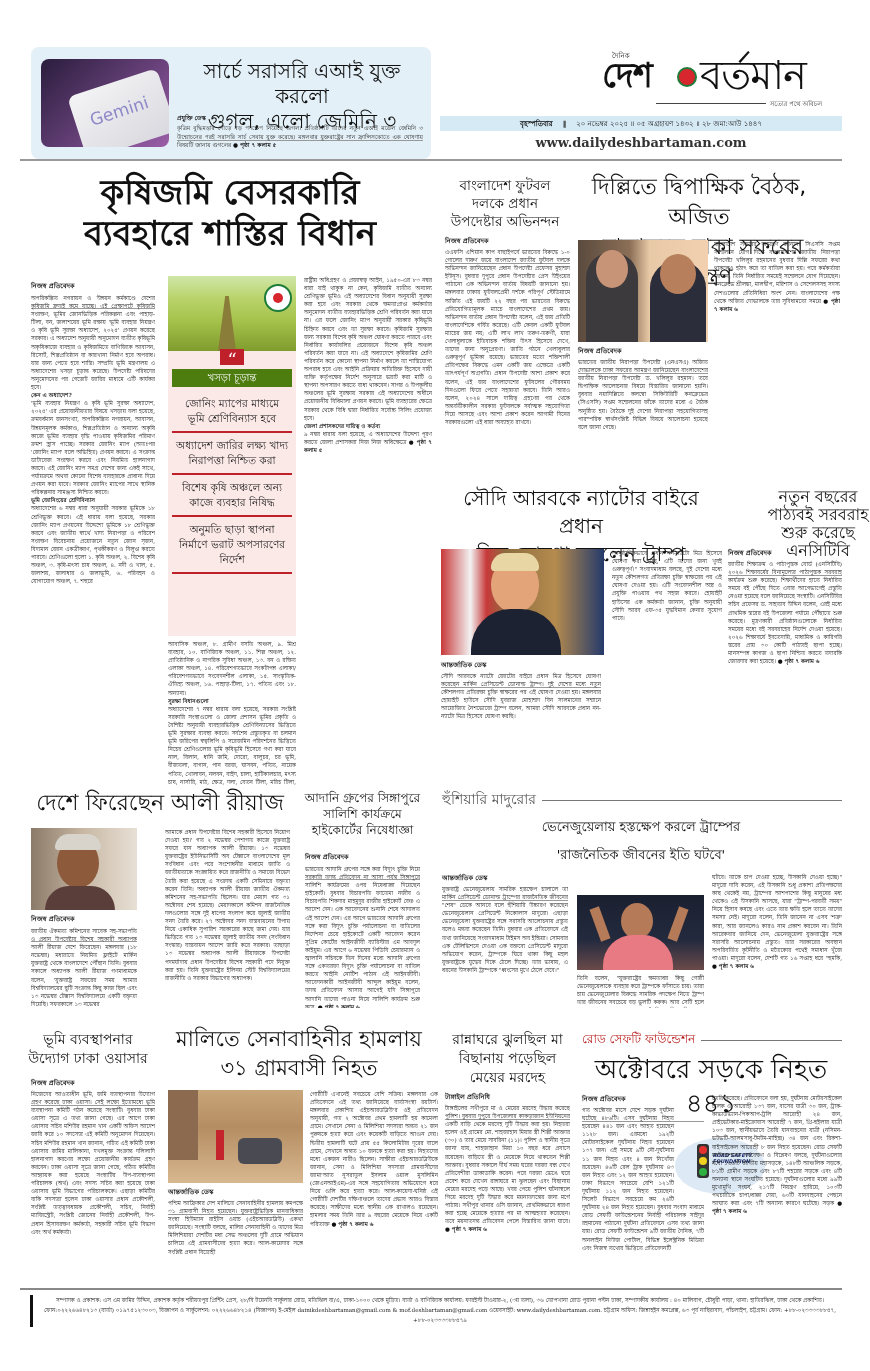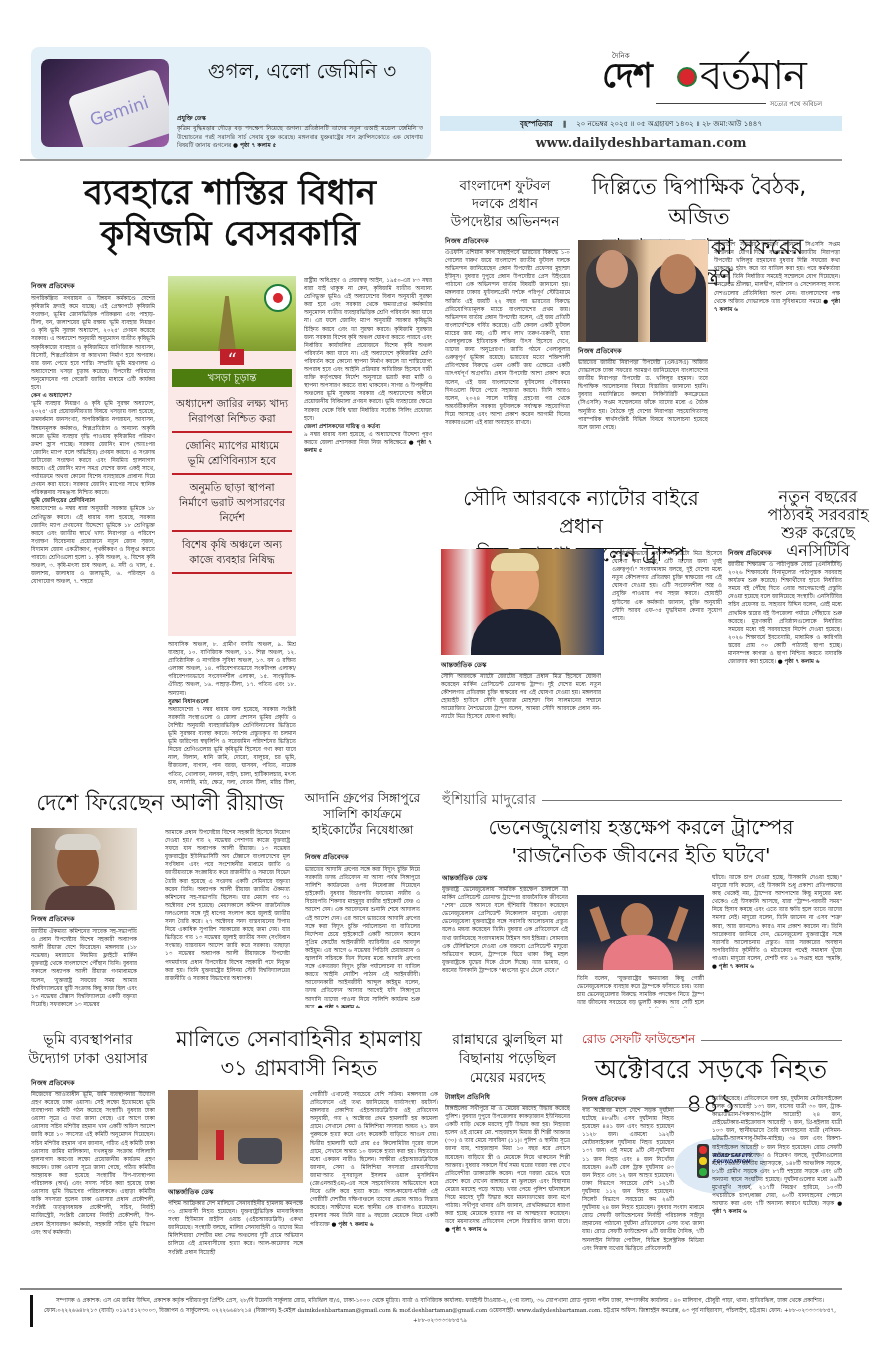--- a/index.html
+++ b/index.html
@@ -1,36 +1,37 @@
 <!DOCTYPE html>
 <html><head>
 <meta charset="utf-8">
 <style>
   * { box-sizing: border-box; margin: 0; padding: 0; }
   html, body { width: 870px; height: 1371px; background: #ffffff; overflow: hidden; }
   body { font-family: "DejaVu Sans", sans-serif; color: #111; position: relative; }
   .abs { position: absolute; }
   .body-text { font-family: "DejaVu Serif", serif; font-size: 5.6px; line-height: 8.1px; color: #222; text-align: justify; overflow: hidden; }
-  .byline { font-family: "DejaVu Sans", sans-serif; font-size: 6.5px; font-weight: bold; color: #111; border-bottom: 1px solid #999; padding-bottom: 2px; }
+  .byline { font-family: "DejaVu Sans", sans-serif; font-size: 6.5px; font-weight: bold; color: #111; border-bottom: 1px solid #999; padding-bottom: 16px; }
   .hl { font-family: "DejaVu Sans", sans-serif; color: #111; text-align: center; line-height: 1.18; font-weight: normal; }
   .jump { font-weight: bold; color: #111; }
   .photo { overflow: hidden; }
   .kicker { font-family: "DejaVu Sans", sans-serif; color: #555; font-size: 14px; display: flex; align-items: center; gap: 6px; }
   .kicker .rule { flex: 1; height: 1px; background: #777; }
   .pull-item { font-size: 10.5px; line-height: 15px; text-align: center; color: #222; padding: 5px 4px; border-bottom: 2px solid #c0202a; background: #fbe9e7; }
 </style>
 </head>
 <body>
 
 <div class="abs" style="left:31px;top:47px;width:400px;height:112px;background:#e3f0f7;border-radius:8px;">
   <div class="abs photo" style="left:10px;top:12px;width:128px;height:88px;border-radius:8px;background:linear-gradient(135deg,#2b1d3d 0%,#5b3a6e 45%,#9b5ea8 100%);">
     <div class="abs" style="left:34px;top:22px;width:94px;height:66px;background:linear-gradient(160deg,#f4f4f6,#d8d8de);border-radius:8px;transform:rotate(-18deg);"></div>
     <div class="abs" style="left:48px;top:42px;font-family:'DejaVu Sans',sans-serif;font-size:17px;color:#8d88c8;transform:rotate(-18deg);">Gemini</div>
   </div>
   <div class="abs hl" style="left:146px;top:12px;width:250px;font-size:20px;line-height:25px;">
+    <div>সার্চে সরাসরি এআই যুক্ত করলো</div>
     <div>গুগল, এলো জেমিনি ৩</div>
   </div>
   <div class="abs byline" style="left:146px;top:66px;width:246px;font-size:6px;">প্রযুক্তি ডেস্ক</div>
   <div class="abs body-text" style="left:146px;top:77px;width:246px;height:30px;font-size:5.8px;line-height:8.5px;">
     <span>কৃত্রিম বুদ্ধিমত্তার দৌড়ে বড় পদক্ষেপ নিয়েছে গুগল। প্রতিষ্ঠানটি তাদের নতুন এআই মডেল জেমিনি ৩ উন্মোচনের পরই সরাসরি সার্চ সেবায় যুক্ত করেছে। মঙ্গলবার যুক্তরাষ্ট্রের সান ফ্রান্সিসকোতে এক ঘোষণায় বিষয়টি জানায় গুগলের</span>
     <span class="jump">● পৃষ্ঠা ৭ কলাম ৫</span>
   </div>
 </div>
 
 <div class="abs" style="left:600px;top:50px;width:225px;height:60px;">
@@ -44,22 +45,22 @@
 
 <div class="abs" style="left:440px;top:116px;width:402px;height:15px;background:#d6eaf5;display:flex;align-items:center;justify-content:center;gap:10px;font-size:7px;">
   <span style="font-weight:bold;">বৃহস্পতিবার</span>
   <span style="font-weight:bold;">‖</span>
   <span>২০ নভেম্বর ২০২৫ ॥ ০৫ অগ্রহায়ণ ১৪৩২ ॥ ২৮ জমা:আউ ১৪৪৭</span>
 </div>
 <div class="abs" style="left:440px;top:135px;width:402px;text-align:center;font-family:'DejaVu Serif',serif;font-weight:bold;font-size:13px;color:#333;">www.dailydeshbartaman.com</div>
 <div class="abs" style="left:20px;top:159px;width:822px;height:2px;background:#999;"></div>
 
 <div class="abs hl" style="left:20px;top:172px;width:420px;font-size:34px;line-height:41px;font-weight:bold;">
+  <div>কৃষিজমি বেসরকারি</div>
   <div>ব্যবহারে শাস্তির বিধান</div>
-  <div>কৃষিজমি বেসরকারি</div>
 </div>
 
 <div class="abs byline" style="left:31px;top:281px;width:124px;">নিজস্ব প্রতিবেদক</div>
 <div class="abs body-text" style="left:31px;top:294px;width:124px;height:490px;">
   <span>অপরিকল্পিত নগরায়ন ও উন্নয়ন কর্মকাণ্ডে দেশের কৃষিজমি দ্রুতই কমে যাচ্ছে। এই প্রেক্ষাপটে কৃষিজমি সংরক্ষণ, ভূমির জোনভিত্তিক পরিকল্পনা এবং পাহাড়-টিলা, বন, জলাশয়ের ভূমি রক্ষায় 'ভূমি ব্যবহার নিয়ন্ত্রণ ও কৃষি ভূমি সুরক্ষা অধ্যাদেশ, ২০২৫' প্রণয়ন করেছে সরকার। এ অধ্যাদেশ অনুযায়ী অনুমোদন ব্যতীত কৃষিভূমি অকৃষিকাজে ব্যবহার ও কৃষিজমিতে বাণিজ্যিক আবাসন, রিসোর্ট, শিল্পপ্রতিষ্ঠান বা কারখানা নির্মাণ হবে অপরাধ। যার জন্য পেতে হবে শাস্তি। সম্প্রতি ভূমি মন্ত্রণালয় এ অধ্যাদেশের খসড়া চূড়ান্ত করেছে। উপদেষ্টা পরিষদের অনুমোদনের পর গেজেট জারির মাধ্যমে এটি কার্যকর হবে।</span>
   <b style="display:block;">কেন এ অধ্যাদেশ?</b>
   <span>'ভূমি ব্যবহার নিয়ন্ত্রণ ও কৃষি ভূমি সুরক্ষা অধ্যাদেশ, ২০২৫' এর প্রয়োজনীয়তার বিষয়ে খসড়ায় বলা হয়েছে, ক্রমবর্ধমান জনসংখ্যা, অপরিকল্পিত নগরায়ন, আবাসন, উন্নয়নমূলক কর্মকাণ্ড, শিল্পপ্রতিষ্ঠান ও অন্যান্য অকৃষি কাজে ভূমির ব্যবহার বৃদ্ধি পাওয়ায় কৃষিজমির পরিমাণ ক্রমশ হ্রাস পাচ্ছে। সরকার জোনিং ম্যাপ (অতঃপর 'জোনিং ম্যাপ' বলে অভিহিত) প্রণয়ন করবে। এ সংক্রান্ত ডাটাবেজ সংরক্ষণ করবে এবং নিয়মিত হালনাগাদ করবে। এই জোনিং ম্যাপ সমগ্র দেশের জন্য একই সাথে, পর্যায়ক্রমে অথবা কোনো বিশেষ ব্যবহারকে প্রাধান্য দিয়ে প্রণয়ন করা যাবে। সরকার জোনিং ম্যাপের সাথে স্থানিক পরিকল্পনার সামঞ্জস্য নিশ্চিত করবে।</span>
   <b style="display:block;">ভূমি জোনিংয়ের শ্রেণিবিন্যাস</b>
   <span>অধ্যাদেশের ৬ নম্বর ধারা অনুযায়ী সরকার ভূমিকে ১৮ শ্রেণিভুক্ত করবে। এই ধারায় বলা হয়েছে, সরকার জোনিং ম্যাপ প্রণয়নের উদ্দেশ্যে ভূমিকে ১৮ শ্রেণিভুক্ত করবে এবং জাতীয় স্বার্থে খাদ্য নিরাপত্তা ও পরিবেশ সংরক্ষণ বিবেচনায় প্রয়োজনে নতুন জোন সৃজন, বিদ্যমান জোন একত্রীকরণ, পৃথকীকরণ ও বিলুপ্ত করতে পারবে। শ্রেণিগুলো হলো ১. কৃষি অঞ্চল, ২. বিশেষ কৃষি অঞ্চল, ৩. কৃষি-মৎস্য চাষ অঞ্চল, ৪. নদী ও খাল, ৫. জলাশয়, জলাধার ও জলাভূমি, ৬. পরিবহন ও যোগাযোগ অঞ্চল, ৭. শহুরে</span>
 </div>
@@ -68,24 +69,24 @@
   <div class="abs" style="left:50px;top:20px;width:18px;height:55px;background:#8a7d3a;clip-path:polygon(40% 0,60% 0,100% 100%,0 100%);"></div>
   <div class="abs" style="left:96px;top:8px;width:28px;height:28px;border-radius:50%;background:#fff;border:2px solid #1e7d3a;">
     <div style="position:absolute;left:7px;top:7px;width:10px;height:10px;border-radius:50%;background:#d8262e;"></div>
   </div>
 </div>
 
 <div class="abs" style="left:168px;top:351px;width:128px;height:285px;background:#fbe9e7;">
   <div class="abs" style="left:52px;top:-2px;width:24px;height:16px;background:#c0202a;color:#fff;font-family:'DejaVu Serif',serif;font-size:18px;line-height:22px;text-align:center;">“</div>
   <div class="abs" style="left:4px;top:18px;width:120px;height:18px;background:#4d7c0f;color:#fff;font-size:10px;line-height:18px;text-align:center;">খসড়া চূড়ান্ত</div>
   <div class="abs" style="left:4px;top:40px;width:120px;">
+    <div class="pull-item">জোনিং ম্যাপের মাধ্যমে ভূমি শ্রেণিবিন্যাস হবে</div>
     <div class="pull-item">অধ্যাদেশ জারির লক্ষ্য খাদ্য নিরাপত্তা নিশ্চিত করা</div>
-    <div class="pull-item">জোনিং ম্যাপের মাধ্যমে ভূমি শ্রেণিবিন্যাস হবে</div>
+    <div class="pull-item">বিশেষ কৃষি অঞ্চলে অন্য কাজে ব্যবহার নিষিদ্ধ</div>
     <div class="pull-item">অনুমতি ছাড়া স্থাপনা নির্মাণে ভরাট অপসারণের নির্দেশ</div>
-    <div class="pull-item">বিশেষ কৃষি অঞ্চলে অন্য কাজে ব্যবহার নিষিদ্ধ</div>
   </div>
 </div>
 
 <div class="abs body-text" style="left:168px;top:640px;width:128px;height:145px;">
   <span>আবাসিক অঞ্চল, ৮. গ্রামীণ বসতি অঞ্চল, ৯. মিশ্র ব্যবহার, ১০. বাণিজ্যিক অঞ্চল, ১১. শিল্প অঞ্চল, ১২. প্রাতিষ্ঠানিক ও নাগরিক সুবিধা অঞ্চল, ১৩. বন ও রক্ষিত এলাকা অঞ্চল, ১৪. পরিবেশগতভাবে সংকটাপন্ন এলাকা/পরিবেশগতভাবে সংবেদনশীল এলাকা, ১৫. সাংস্কৃতিক-ঐতিহ্য অঞ্চল, ১৬. পাহাড়-টিলা, ১৭. পতিত এবং ১৮. অন্যান্য।</span>
   <b style="display:block;">সুরক্ষা বিধানগুলো</b>
   <span>অধ্যাদেশের ৭ নম্বর ধারায় বলা হয়েছে, সরকার সংশ্লিষ্ট সরকারি সংস্থাগুলো ও জেলা প্রশাসন ভূমির প্রকৃতি ও বৈশিষ্ট্য অনুযায়ী ব্যবহারভিত্তিক শ্রেণিবিন্যাসের ভিত্তিতে ভূমি সুরক্ষার ব্যবস্থা করবে। সর্বশেষ প্রস্তুতকৃত বা চলমান ভূমি জরিপের স্বত্বলিপি ও সরেজমিন পরিদর্শনের ভিত্তিতে নিচের শ্রেণিগুলোর ভূমি কৃষিভূমি হিসেবে গণ্য করা যাবে নাল, বিলান, ধানি জমি, দোরো, বালুচর, চর ভূমি, বীজতলা, বাগান, পান বরজ, ঘাসবন, পতিত, নায়েক পতিত, খোলাবন, নলবন, বাইদ, চালা, হাটিকালচার, মৎস্য চাষ, নার্সারি, মাঠ, ক্ষেত্র, দলা, বেতন টিলা, মরিচ টিলা, ভিটি, ভিটা, ডাঙ্গা, ডোবাখোলা, ভাগার, বাঁশঝাড়, গো-চারণ ভূমি, পুকুর পাড়, সহরী, সাটিউরা, আম্রারউরা, খড়ীর দলকূপ ও সমজাতীয় আবাদি ভূমি এবং সরকার থেকে সময়ে সময়ে নির্ধারিত যেকোনো শ্রেণির ভূমি।</span>
 </div>
 
 <div class="abs body-text" style="left:304px;top:276px;width:128px;height:508px;">
@@ -150,21 +151,21 @@
 <div class="abs byline" style="left:305px;top:852px;width:115px;">নিজস্ব প্রতিবেদক</div>
 <div class="abs body-text" style="left:305px;top:865px;width:115px;height:143px;">
   <span>ভারতের আদানি গ্রুপের সঙ্গে করা বিদ্যুৎ চুক্তি নিয়ে সরকারি তদন্ত প্রতিবেদন না আসা পর্যন্ত সিঙ্গাপুরে সালিশি কার্যক্রমের ওপর নিষেধাজ্ঞা দিয়েছেন হাইকোর্ট। বুধবার বিচারপতি ফাতেমা নজীব ও বিচারপতি শিকদার মাহমুদুর রাজীর হাইকোর্ট বেঞ্চ এ আদেশ দেন। এক আবেদনের শুনানি শেষে আদালত এই আদেশ দেন। এর আগে ভারতের আদানি গ্রুপের সঙ্গে করা বিদ্যুৎ চুক্তি পর্যালোচনা বা বাতিলের নির্দেশনা চেয়ে হাইকোর্টে একটি আবেদন করেন সুপ্রিম কোর্টের আইনজীবী ব্যারিস্টার এম আবদুল কাইয়ুম। এর আগে ৬ নভেম্বর পিডিবি চেয়ারম্যান ও জ্বালানি সচিবকে তিন দিনের মধ্যে আদানি গ্রুপের সঙ্গে একতরফা বিদ্যুৎ চুক্তি পর্যালোচনা বা বাতিল করতে আইনি নোটিশ পাঠান এই আইনজীবী। আবেদনকারী আইনজীবী আব্দুল কাইয়ুম বলেন, তদন্ত প্রতিবেদন আসার আগেই যদি সিঙ্গাপুরে আদানি তাদের পাওনা নিয়ে সালিশি কার্যক্রম শুরু করে,</span>
   <span class="jump">● পৃষ্ঠা ৭ কলাম ৬</span>
 </div>
 
 <div class="abs kicker" style="left:442px;top:788px;width:400px;">
   <span style="color:#555;">হুঁশিয়ারি মাদুরোর</span>
   <span class="rule"></span>
 </div>
-<div class="abs hl" style="left:440px;top:813px;width:402px;font-size:20px;line-height:28px;">
+<div class="abs hl" style="left:440px;top:813px;width:402px;font-size:13px;line-height:28px;">
   <div>ভেনেজুয়েলায় হস্তক্ষেপ করলে ট্রাম্পের</div>
   <div>'রাজনৈতিক জীবনের ইতি ঘটবে'</div>
 </div>
 <div class="abs byline" style="left:442px;top:873px;width:126px;">আন্তর্জাতিক ডেস্ক</div>
 <div class="abs body-text" style="left:442px;top:885px;width:126px;height:123px;">যুক্তরাষ্ট্র ভেনেজুয়েলায় সামরিক হস্তক্ষেপ চালালে তা মার্কিন প্রেসিডেন্ট ডোনাল্ড ট্রাম্পের রাজনৈতিক জীবনের "শেষ" ডেকে আনবে বলে হুঁশিয়ারি উচ্চারণ করেছেন ভেনেজুয়েলান প্রেসিডেন্ট নিকোলাস মাদুরো। এছাড়া ভেনেজুয়েলা যুক্তরাষ্ট্রের সঙ্গে সরাসরি আলোচনায় প্রস্তুত বলেও মন্তব্য করেছেন তিনি। বুধবার এক প্রতিবেদনে এই তথ্য জানিয়েছে সংবাদমাধ্যম টাইমস অব ইন্ডিয়া। সোমবার এক টেলিভিশনে দেওয়া এক বক্তব্যে প্রেসিডেন্ট মাদুরো অভিযোগ করেন, ট্রাম্পকে ঘিরে থাকা কিছু মহল যুক্তরাষ্ট্রকে যুদ্ধের দিকে ঠেলে দিচ্ছে। তার ভাষায়, এ ধরনের উসকানি ট্রাম্পকে "ধ্বংসের মুখে ঠেলে দেবে।"</div>
 <div class="abs photo" style="left:577px;top:895px;width:127px;height:75px;background:linear-gradient(180deg,#1a2030 0%,#232a3e 60%,#6a4a4a 100%);">
   <div class="abs" style="left:44px;top:8px;width:32px;height:36px;border-radius:50%;background:#b57a58;"></div>
   <div class="abs" style="left:26px;top:40px;width:70px;height:35px;border-radius:30px 30px 0 0;background:#e87a84;"></div>
   <div class="abs" style="left:18px;top:12px;width:10px;height:34px;background:#b57a58;transform:rotate(-20deg);"></div>
   <div class="abs" style="left:96px;top:12px;width:10px;height:34px;background:#b57a58;transform:rotate(20deg);"></div>

